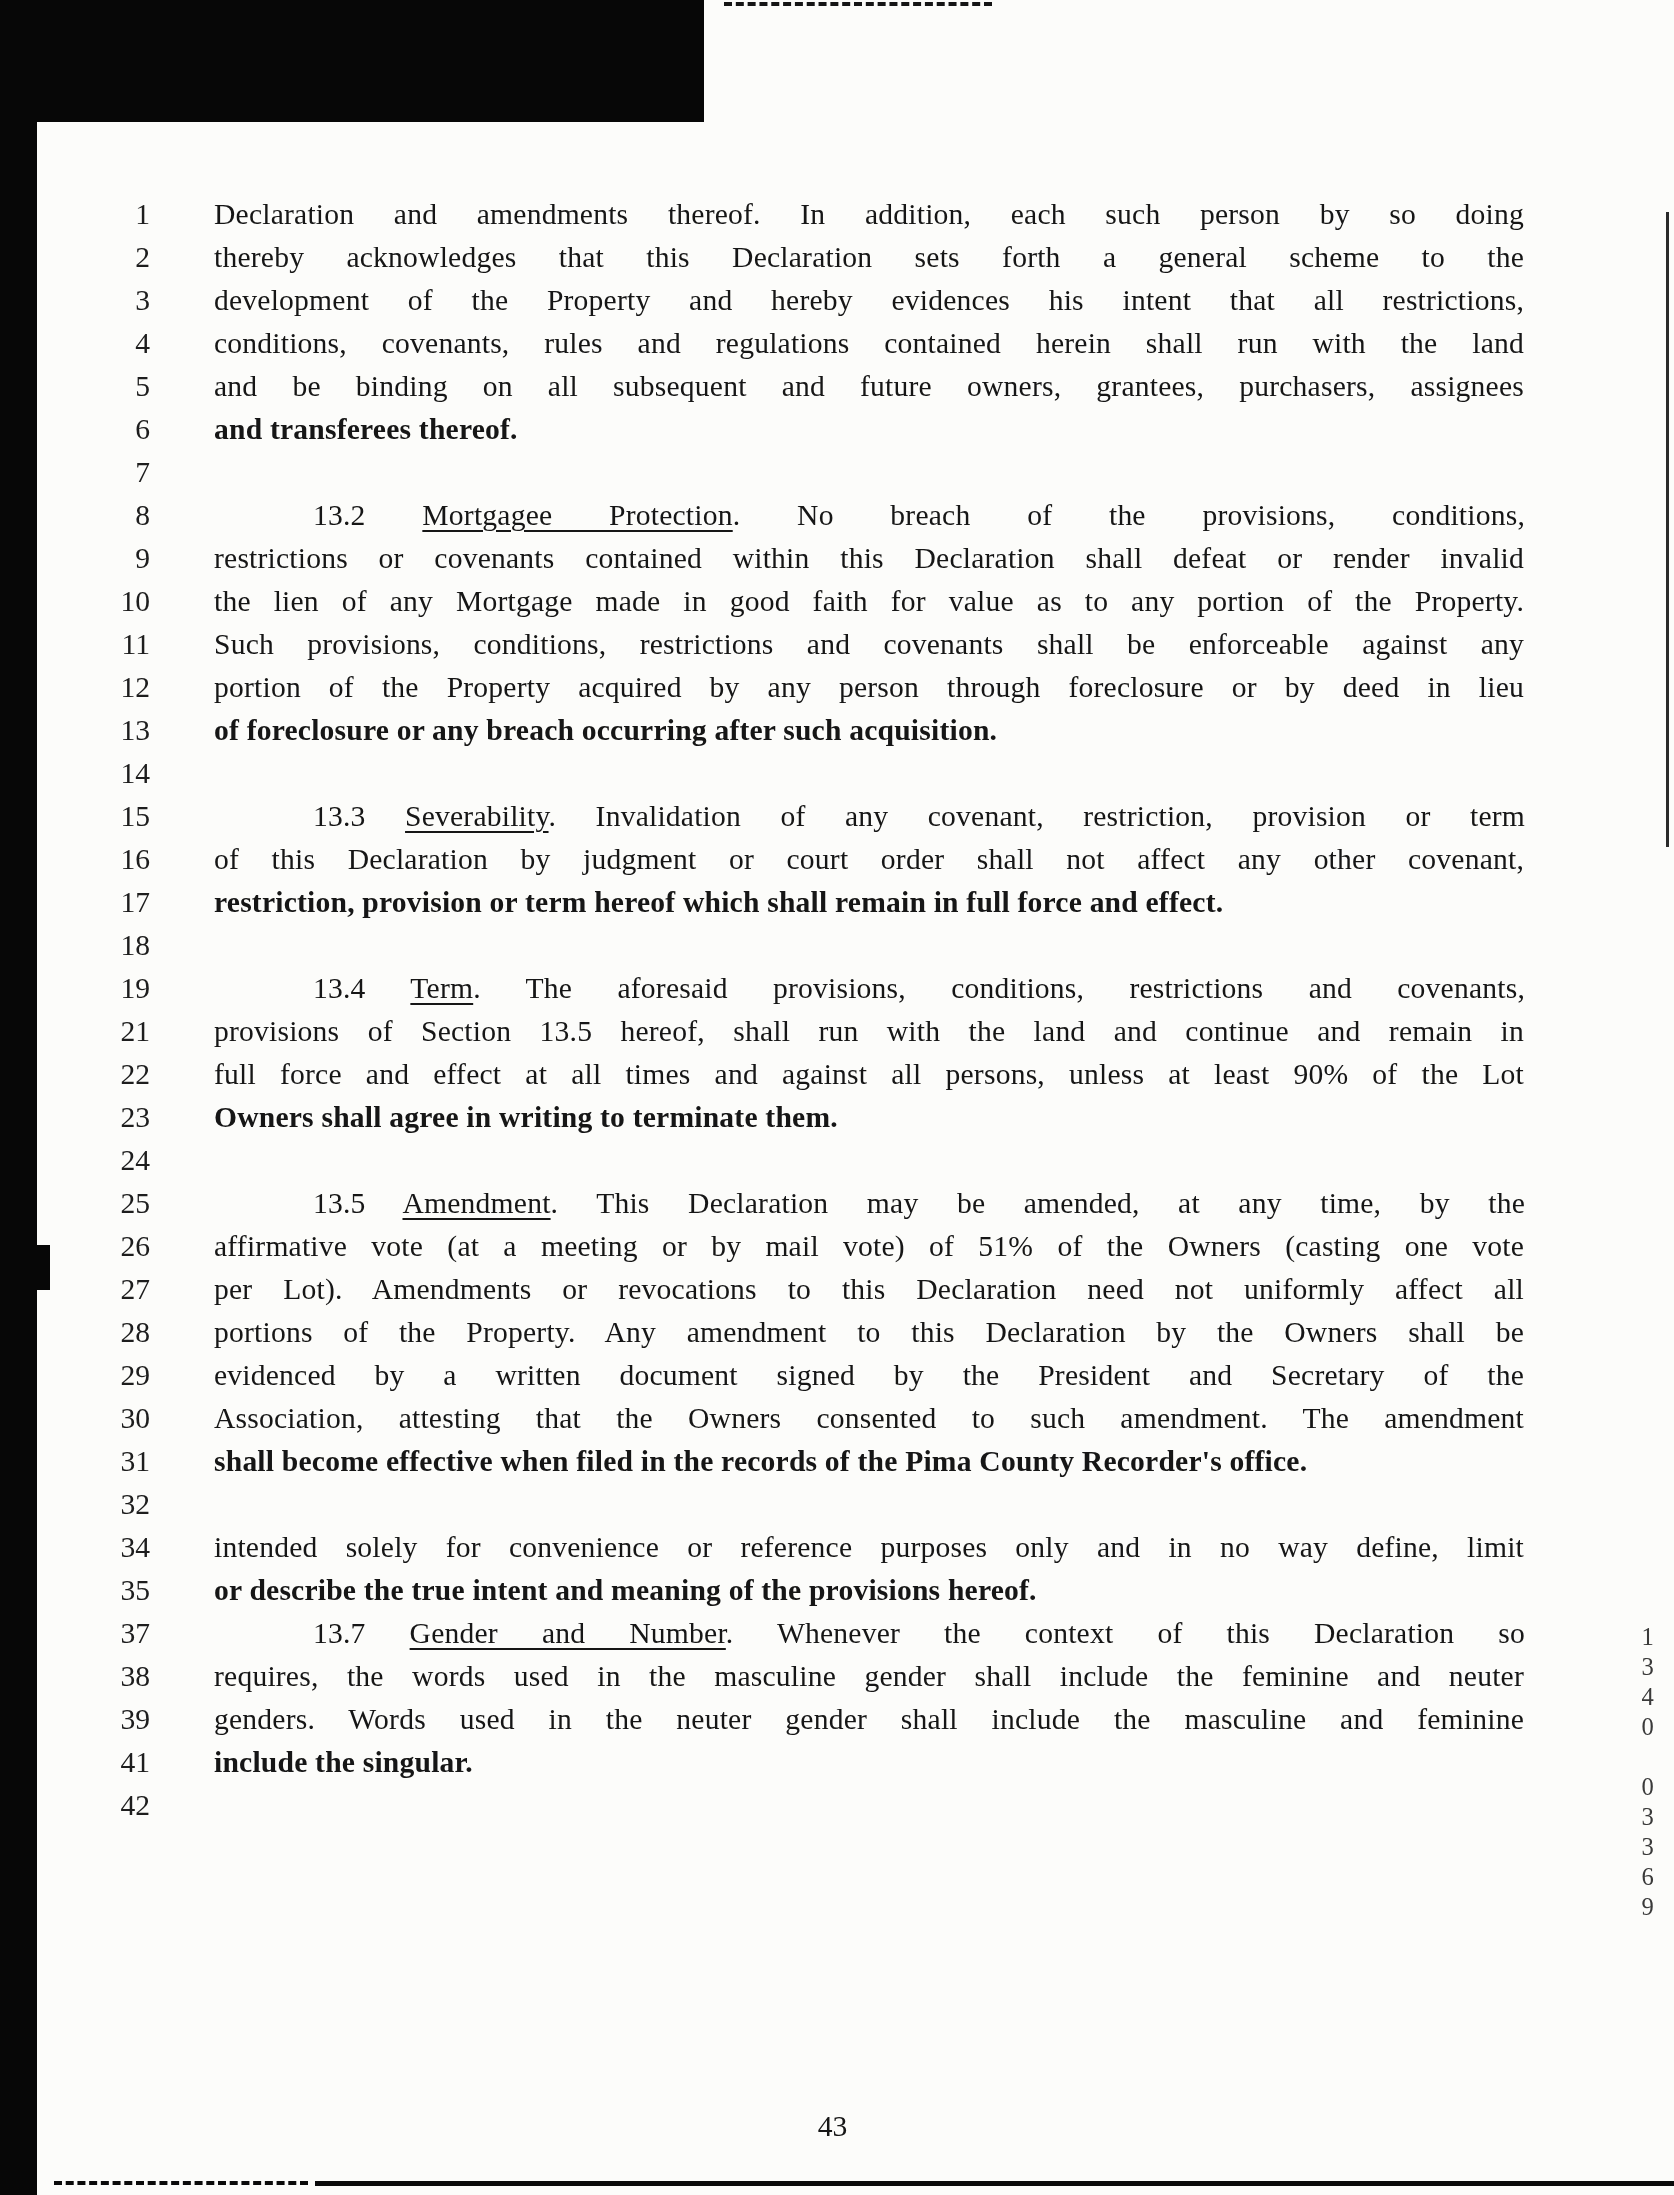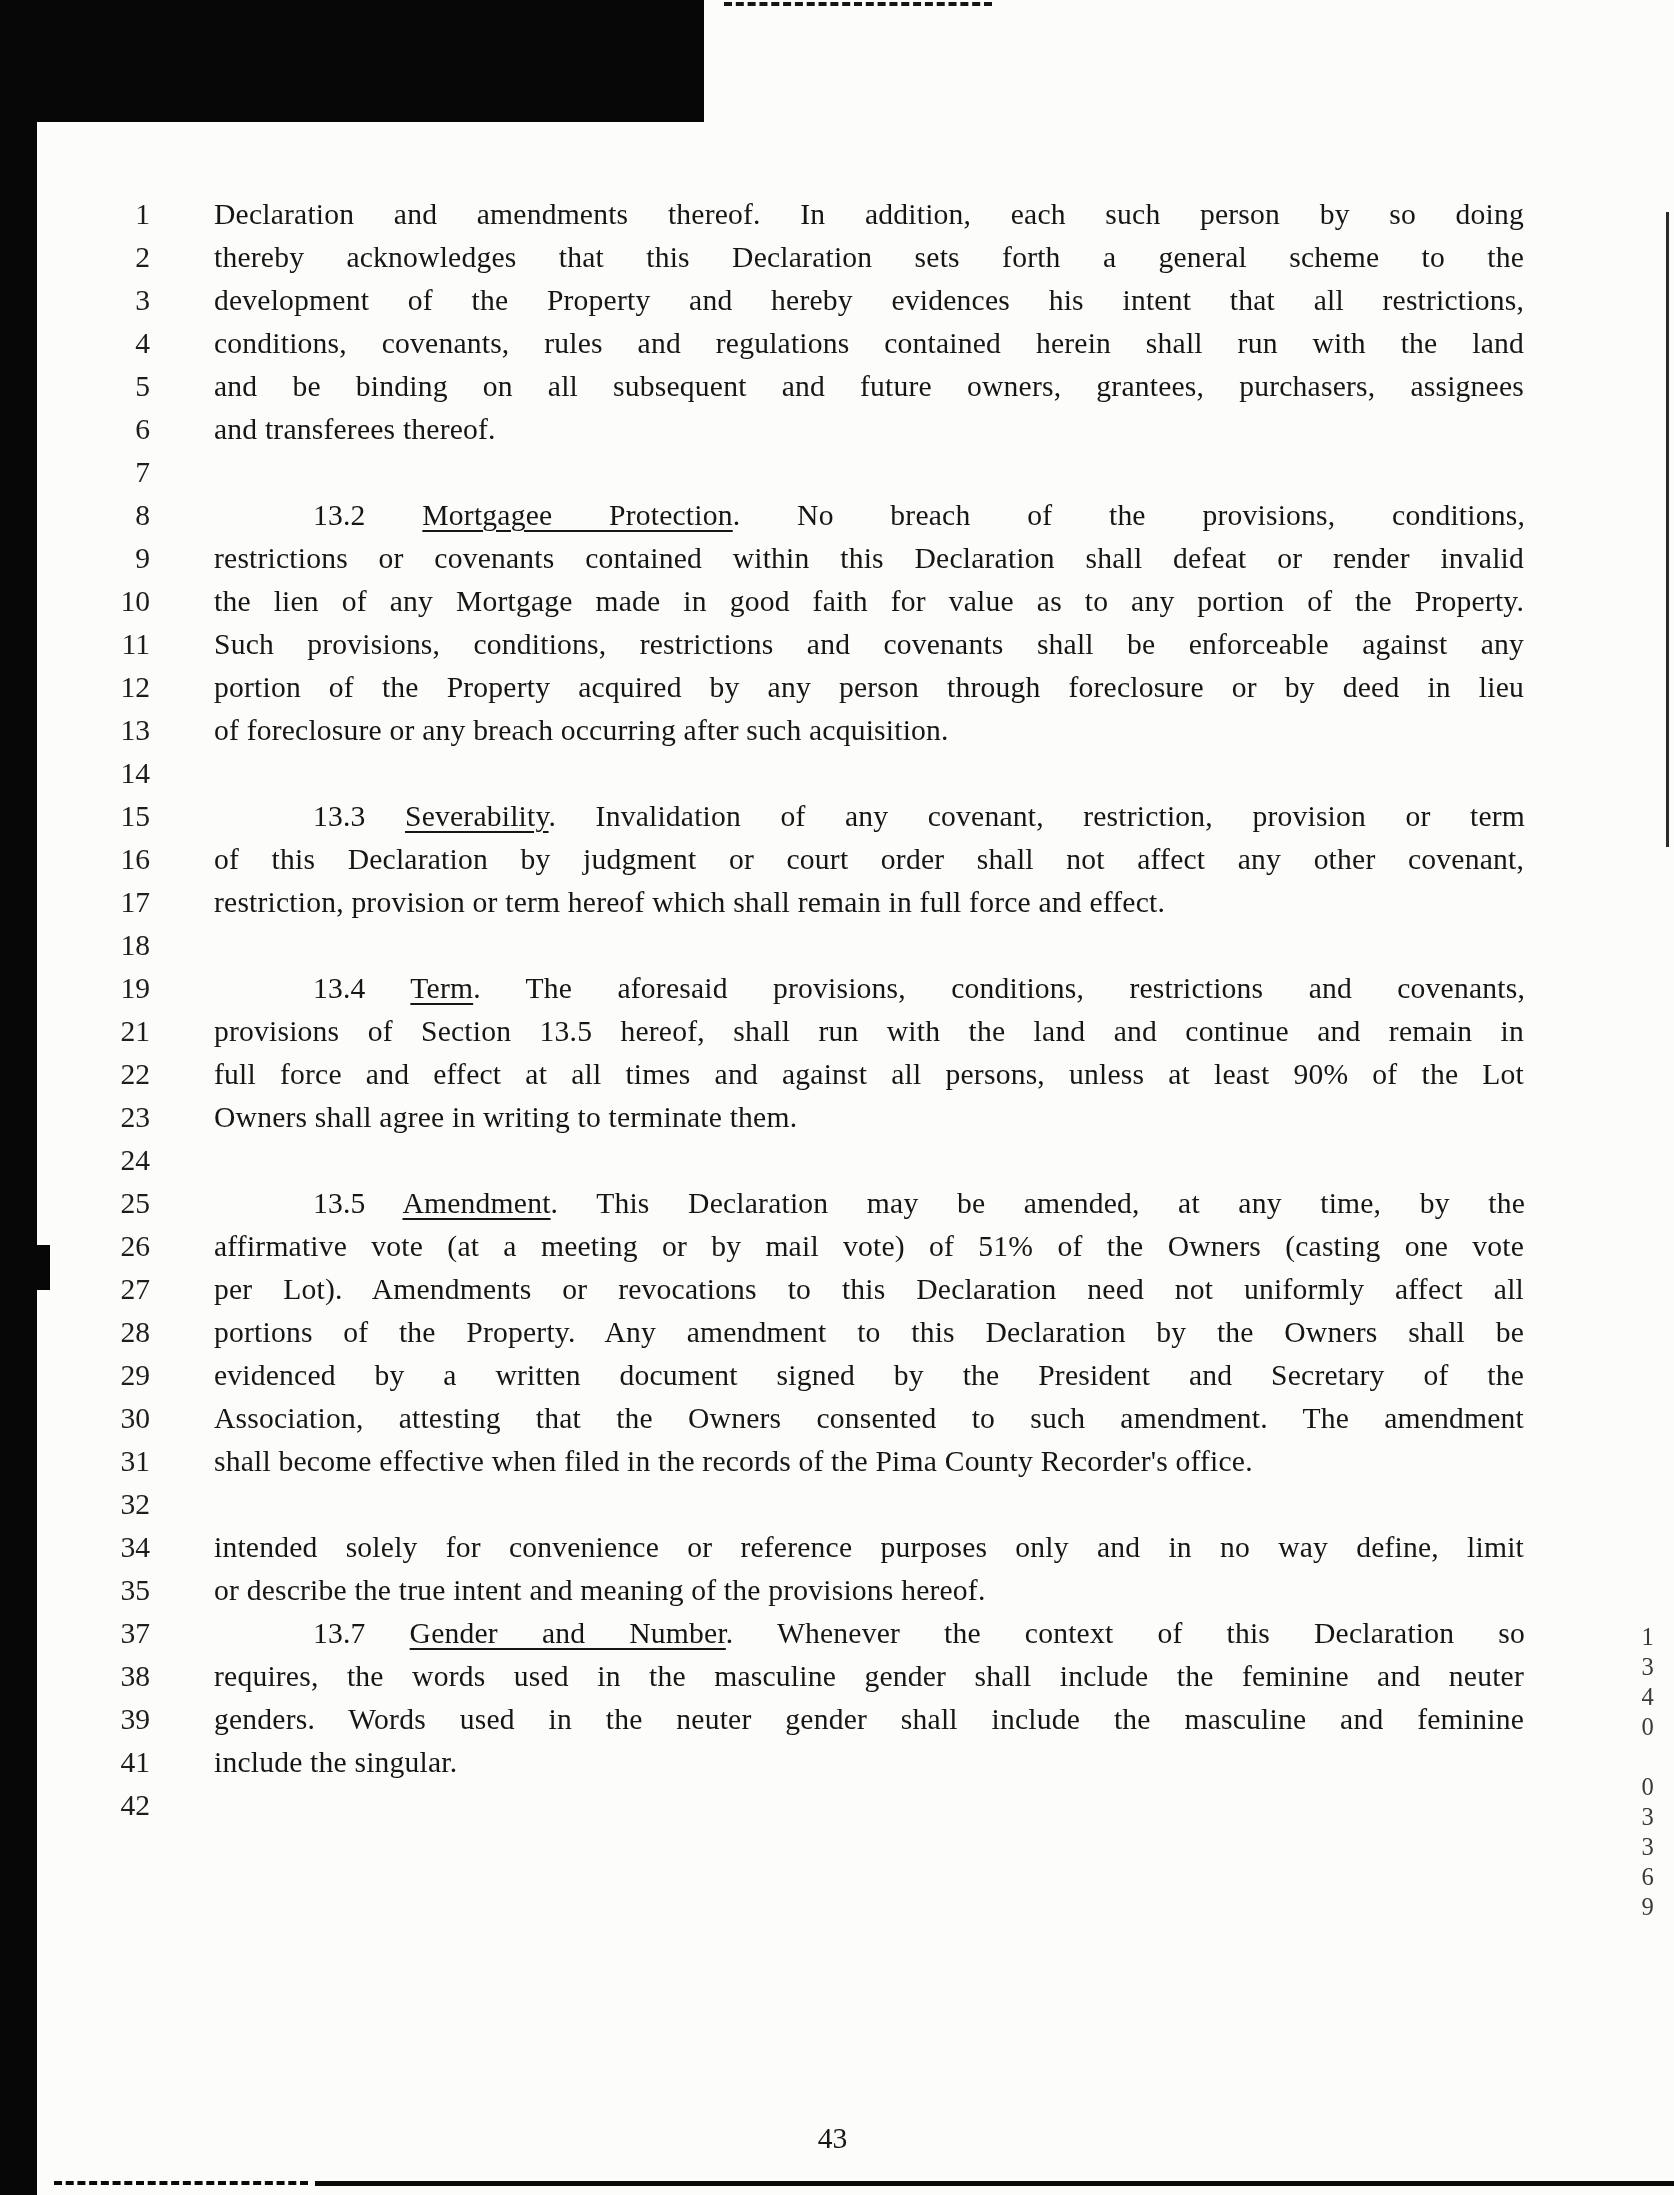--- a/index.html
+++ b/index.html
@@ -22,27 +22,27 @@
 
   
   .text-body{position:absolute;left:105px;top:193px;width:1399px;}
   .line-row{display:flex;height:43px;line-height:43px;font-size:29.6px;}
   .line-number{width:45px;text-align:right;flex:0 0 45px;color:#1d1d1d;}
   .line-text{
     margin-left:64px;width:1310px;flex:0 0 1310px;
     text-align:justify;text-align-last:justify;
     letter-spacing:0.2px;
   }
-  .line-text.no-just{text-align-last:left;}
+  .line-text.no-just{text-align-last:left;font-weight:bold;}
   .line-text.indent{padding-left:99px;width:1212px;flex:0 0 1212px;}
   .u{text-decoration:underline;text-underline-offset:4.9px;text-decoration-thickness:2px;}
 
   .page-number{
     position:absolute;left:0;top:2110px;width:1665px;
-    text-align:center;font-size:29.6px;color:#161616;margin-top:12px;
+    text-align:center;font-size:29.6px;color:#161616;
   }
   .recorder-stamp{
     position:absolute;right:13.8px;top:1623px;
     writing-mode:vertical-rl;text-orientation:upright;
     white-space:pre;font-size:24.6px;letter-spacing:3px;color:#3a3a3a;
     font-family:"Liberation Serif", serif;
   }
 </style>
 </head>
 <body>

